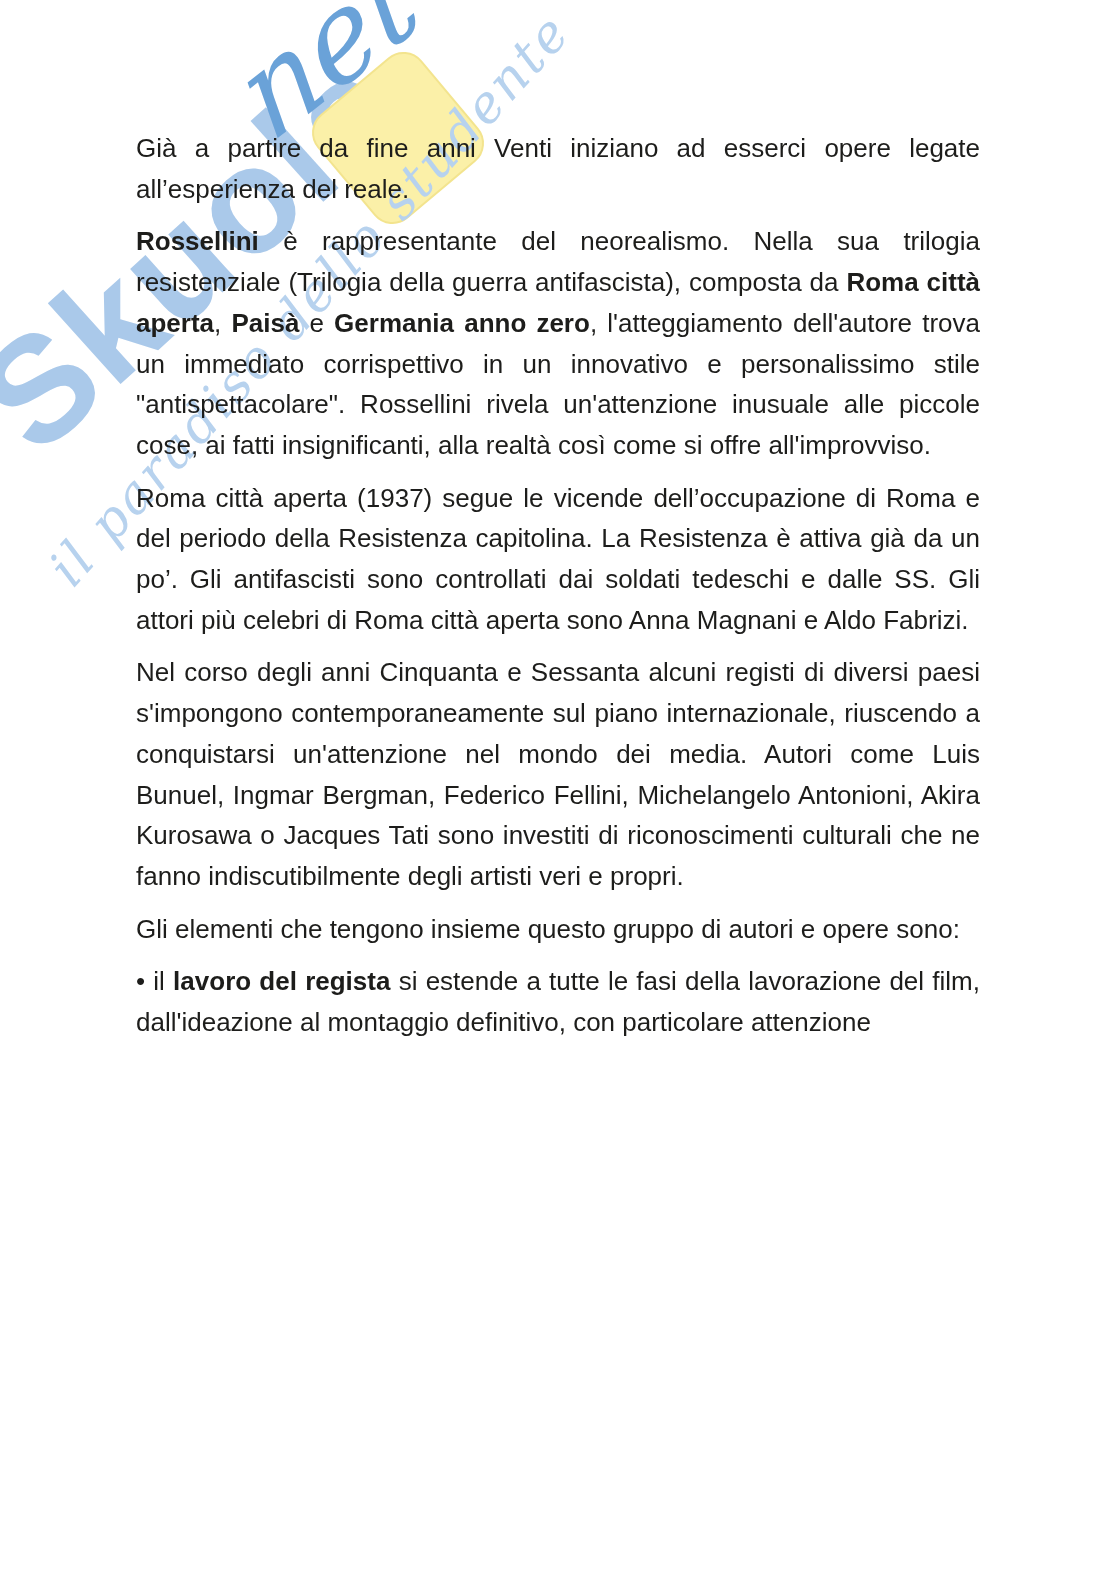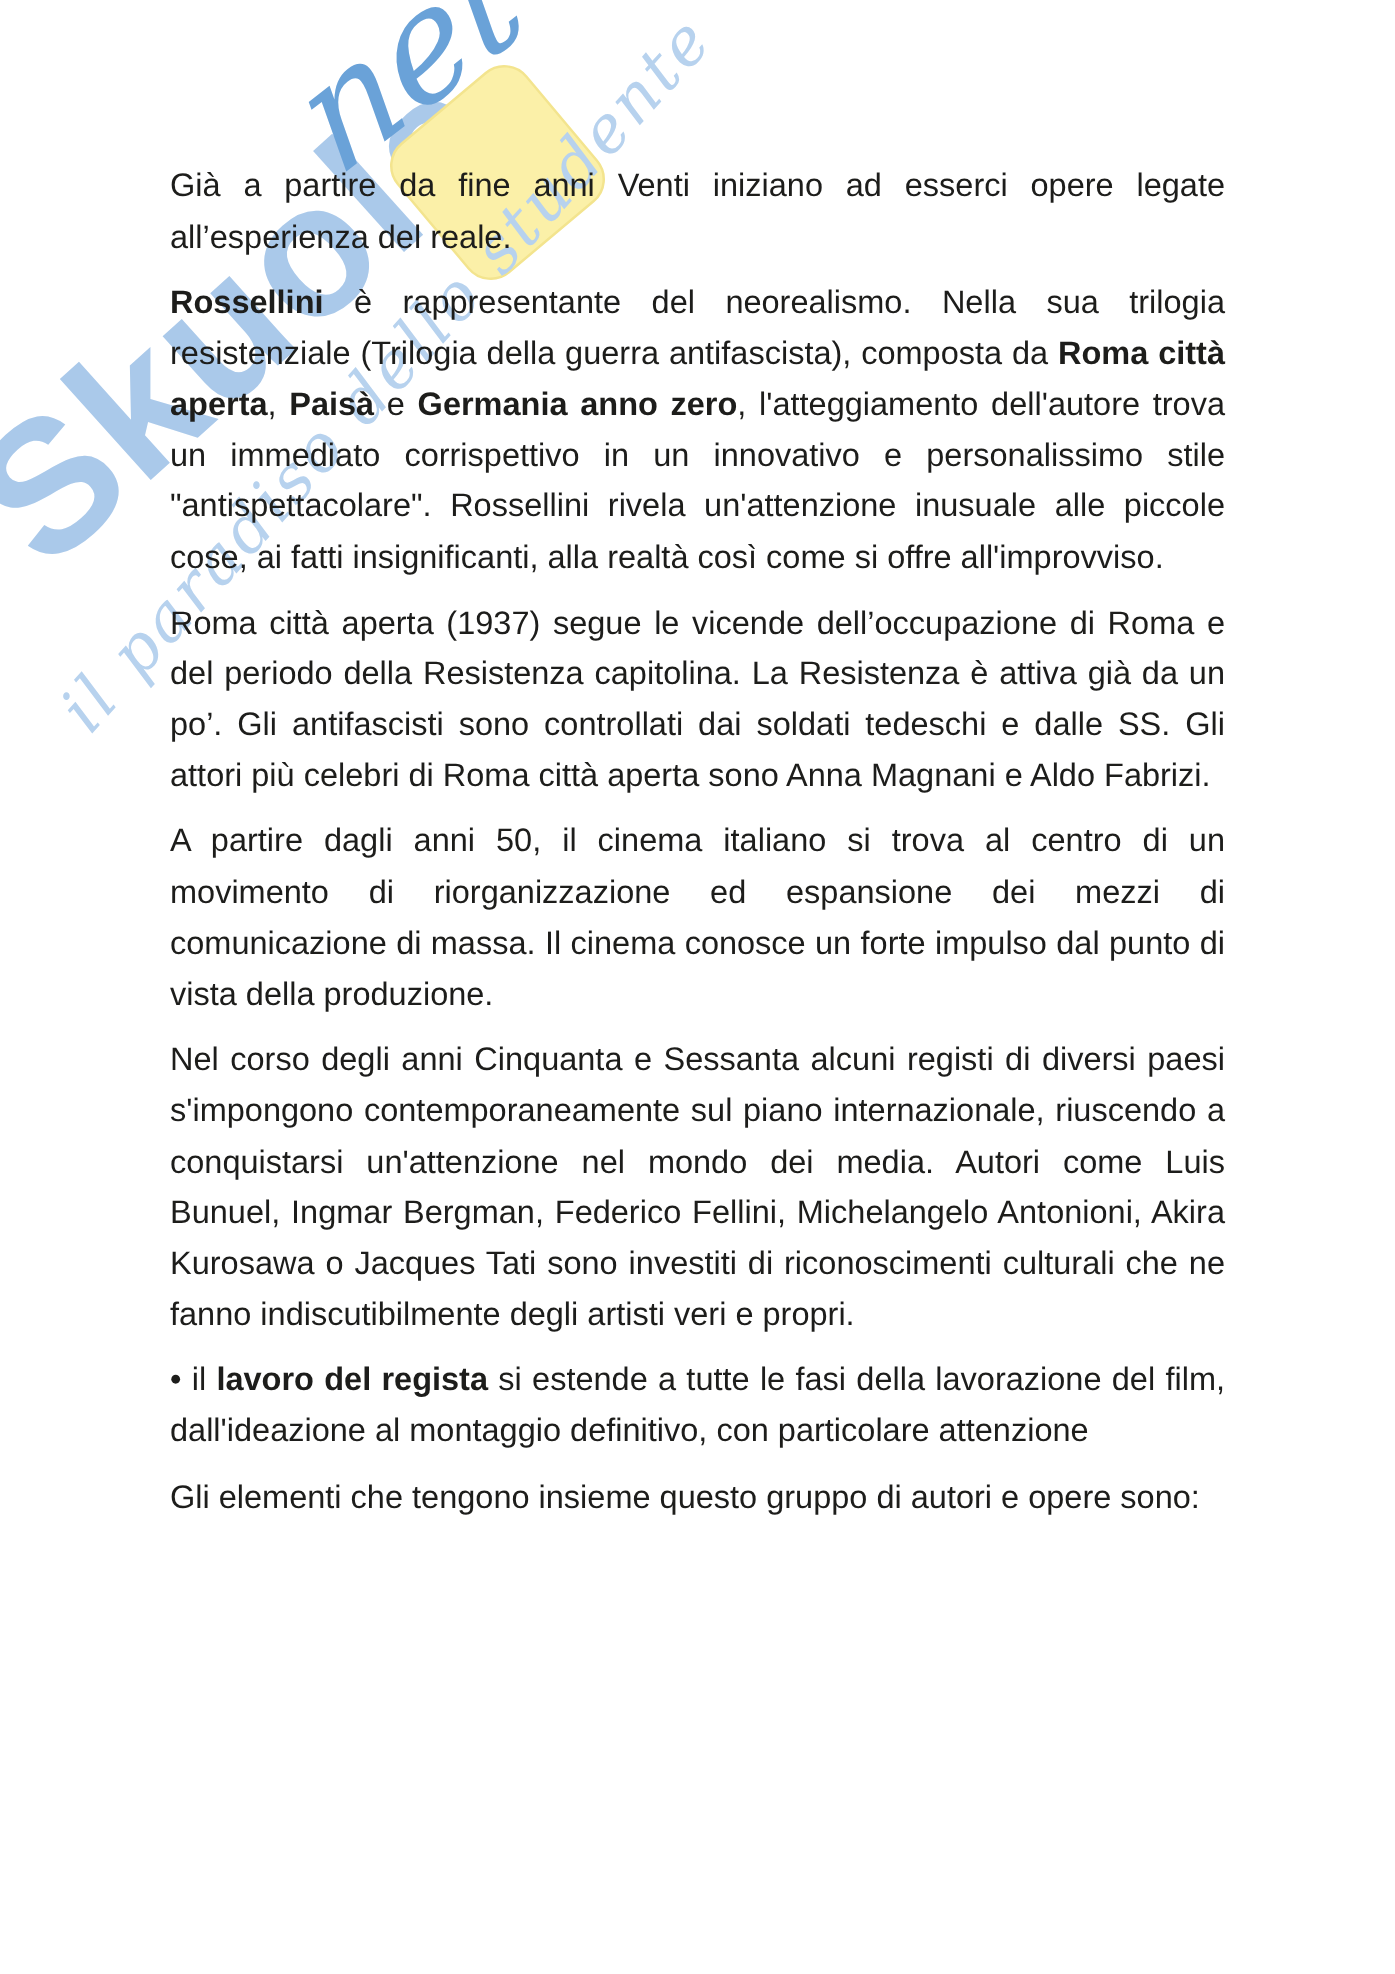--- a/index.html
+++ b/index.html
@@ -109,19 +109,18 @@
     <div class="wm-note"></div>
     <div class="wm-script">net</div>
     <div class="wm-tagline">il paradiso dello studente</div>
   </div>
 
   <main class="content">
 
   <p><span>Già a partire da fine anni Venti iniziano ad esserci opere legate all’esperienza del reale.</span></p>
       <p><b>Rossellini</b><span> è rappresentante del neorealismo. Nella sua trilogia resistenziale (Trilogia della guerra antifascista), composta da </span><b>Roma città aperta</b><span>, </span><b>Paisà</b><span> e </span><b>Germania anno zero</b><span>, l'atteggiamento dell'autore trova un immediato corrispettivo in un innovativo e personalissimo stile "antispettacolare". Rossellini rivela un'attenzione inusuale alle piccole cose, ai fatti insignificanti, alla realtà così come si offre all'improvviso.</span></p>
       <p><span>Roma città aperta (1937) segue le vicende dell’occupazione di Roma e del periodo della Resistenza capitolina. La Resistenza è attiva già da un po’. Gli antifascisti sono controllati dai soldati tedeschi e dalle SS. Gli attori più celebri di Roma città aperta sono Anna Magnani e Aldo Fabrizi.</span></p>
-      <p><span>A partire dagli anni 50, il cinema italiano si trova al centro di un movimento di riorganizzazione ed espansione dei mezzi di comunicazione di massa. Il cinema conosce un forte impulso dal punto di vista della produzione.</span></p>
       <p><span>Nel corso degli anni Cinquanta e Sessanta alcuni registi di diversi paesi s'impongono contemporaneamente sul piano internazionale, riuscendo a conquistarsi un'attenzione nel mondo dei media. Autori come Luis Bunuel, Ingmar Bergman, Federico Fellini, Michelangelo Antonioni, Akira Kurosawa o Jacques Tati sono investiti di riconoscimenti culturali che ne fanno indiscutibilmente degli artisti veri e propri.</span></p>
+      <p><span>Gli elementi che tengono insieme questo gruppo di autori e opere sono:</span></p>
       <p><span>• il </span><b>lavoro del regista</b><span> si estende a tutte le fasi della lavorazione del film, dall'ideazione al montaggio definitivo, con particolare attenzione</span></p>
-      <p><span>Gli elementi che tengono insieme questo gruppo di autori e opere sono:</span></p>
     </main>
 
 </div>
 
 </body></html>

